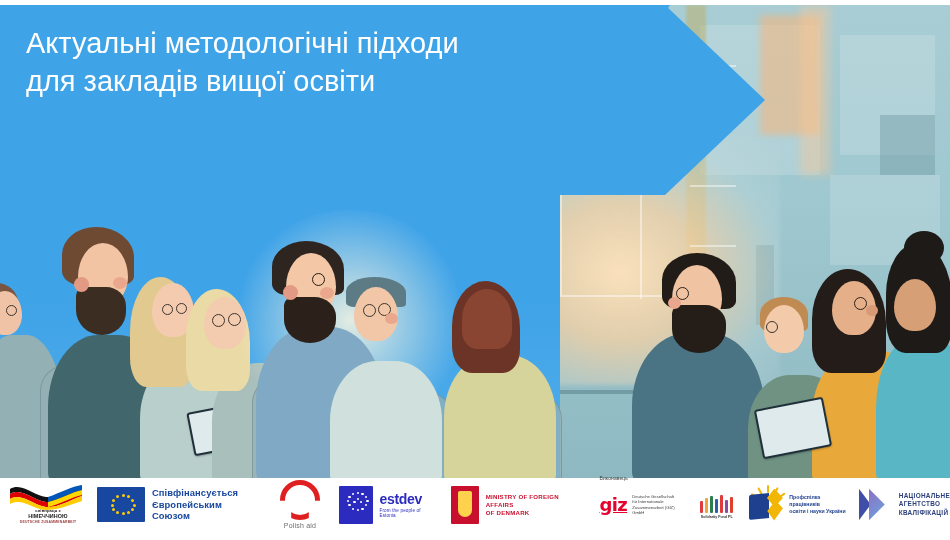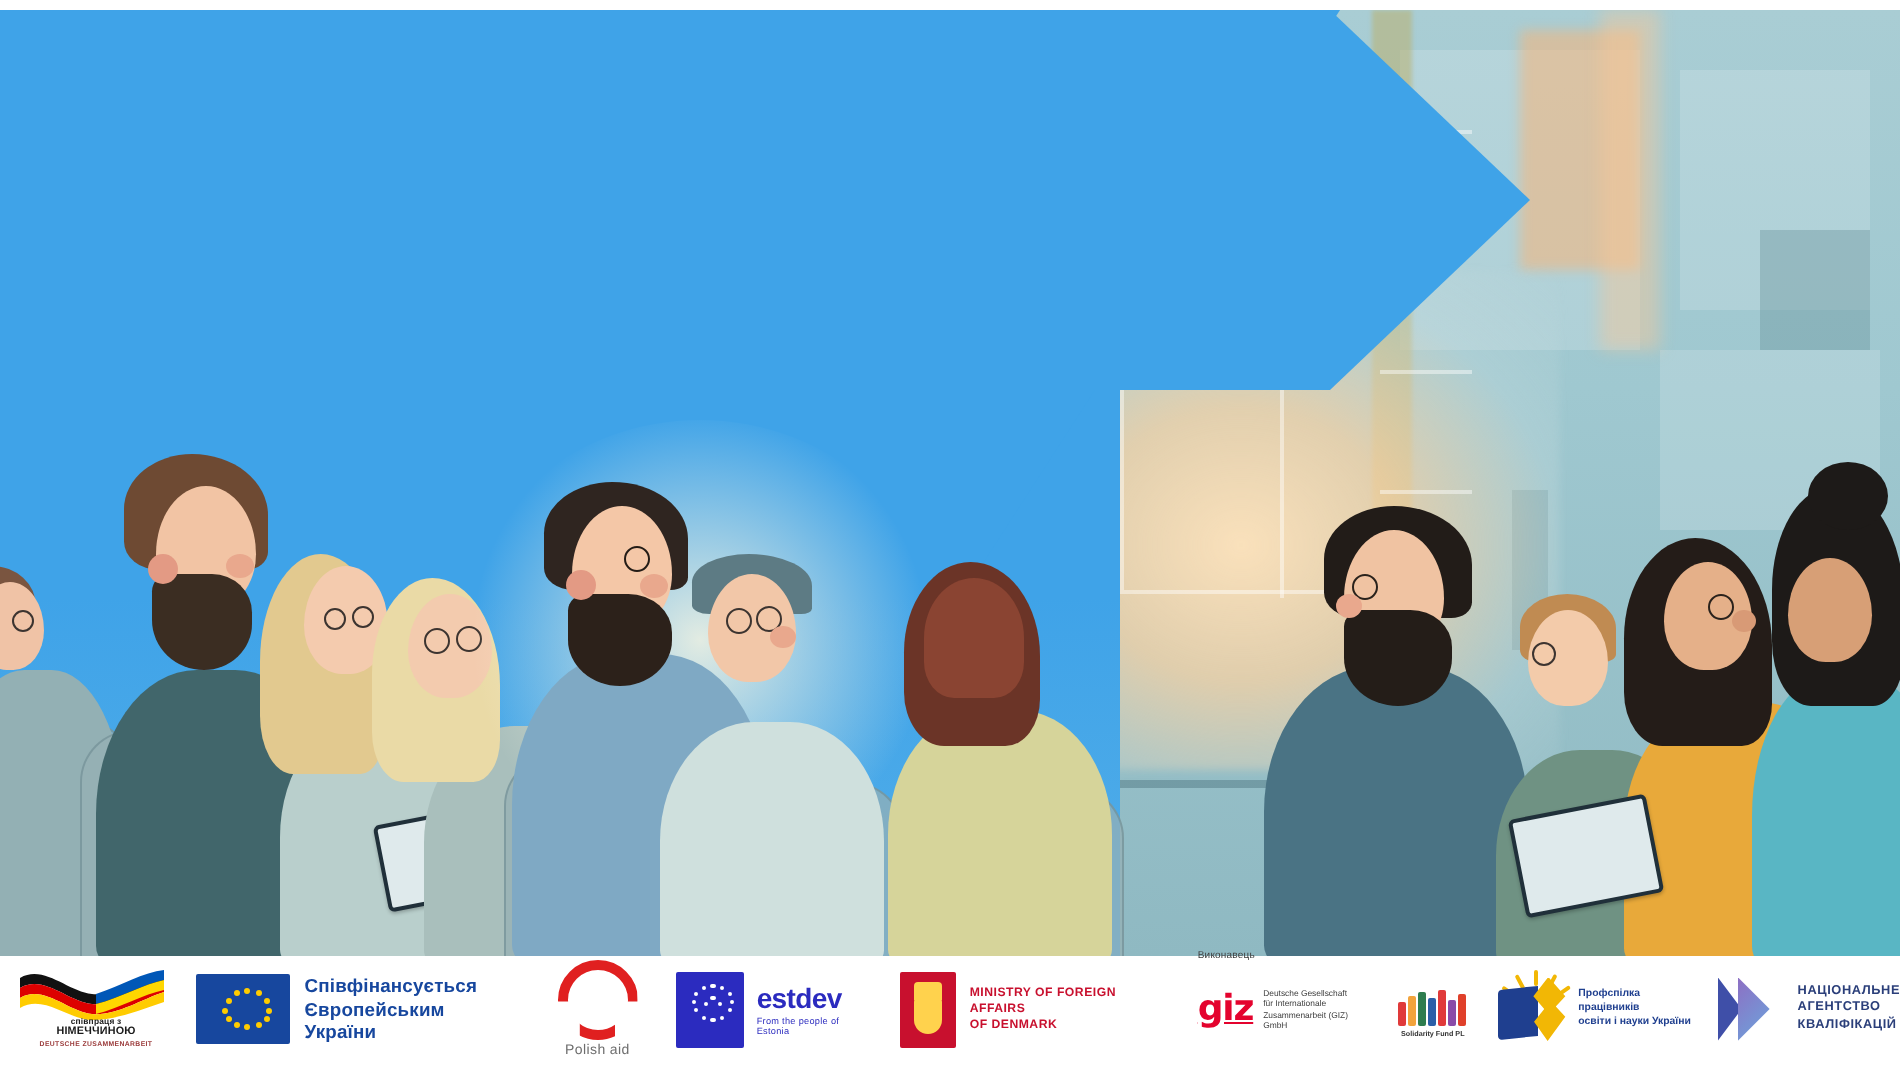--- a/index.html
+++ b/index.html
@@ -376,20 +376,22 @@
       <div class="body" style="left:876px;top:332px;width:94px;height:148px;background:#59b6c4;"></div>
       <div class="hair" style="left:886px;top:238px;width:66px;height:110px;background:#1d1a18;border-radius:48% 54% 24% 30%;"></div>
       <div class="hair" style="left:904px;top:226px;width:40px;height:34px;background:#1d1a18;border-radius:50%;"></div>
       <div class="head" style="left:894px;top:274px;width:42px;height:52px;background:#d79f76;"></div>
     </div>
 
   </div>
 
   <div class="banner"></div>
   <div class="banner-text">
+    <div class="t-line2">Актуальні методологічні підходи</div>
+    <div class="t-line3">для закладів вищої освіти</div>
   </div>
 
   <div class="logobar">
 
     <div class="logo l-de">
       <svg class="de-flag" viewBox="0 0 76 26">
         <path d="M2 5 C14 -2 26 12 38 13 C50 14 62 6 74 2 L74 7 C62 11 50 19 38 18 C26 17 14 3 2 10 Z" fill="#111"></path>
         <path d="M2 10 C14 3 26 17 38 18 C50 19 62 11 74 7 L74 12 C62 16 50 24 38 23 C26 22 14 8 2 15 Z" fill="#d00"></path>
         <path d="M2 15 C14 8 26 22 38 23 C50 24 62 16 74 12 L74 17 C62 21 50 26 38 26 C26 26 14 13 2 20 Z" fill="#fc0"></path>
         <path d="M40 13 C52 9 64 2 74 1 L74 6 C64 8 52 15 40 18 Z" fill="#0057b7"></path>
@@ -412,21 +414,21 @@
         <span class="eu-star" style="left:30px;top:24.3px;"></span>
         <span class="eu-star" style="left:24.5px;top:25.3px;"></span>
         <span class="eu-star" style="left:19px;top:24.3px;"></span>
         <span class="eu-star" style="left:15px;top:21px;"></span>
         <span class="eu-star" style="left:13.7px;top:16.5px;"></span>
         <span class="eu-star" style="left:15px;top:11.5px;"></span>
         <span class="eu-star" style="left:19px;top:8.2px;"></span>
       </div>
       <div class="eu-text">
         <div>Співфінансується</div>
-        <div>Європейським України</div>
+        <div>Європейським Союзом</div>
       </div>
     </div>
 
     <div class="logo l-pl" style="display:block;">
       <div class="pl-mark"></div>
       <div class="pl-text">Polish aid</div>
     </div>
 
     <div class="logo l-est">
       <div class="est-flag">

